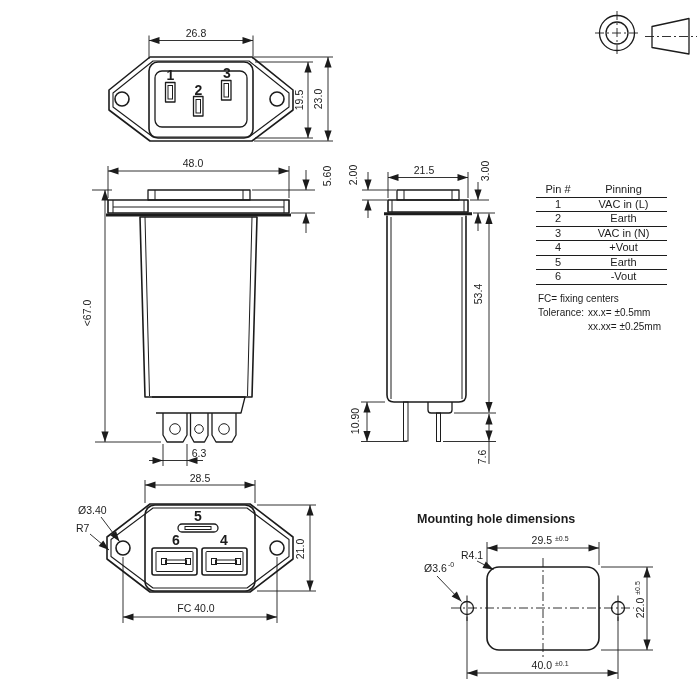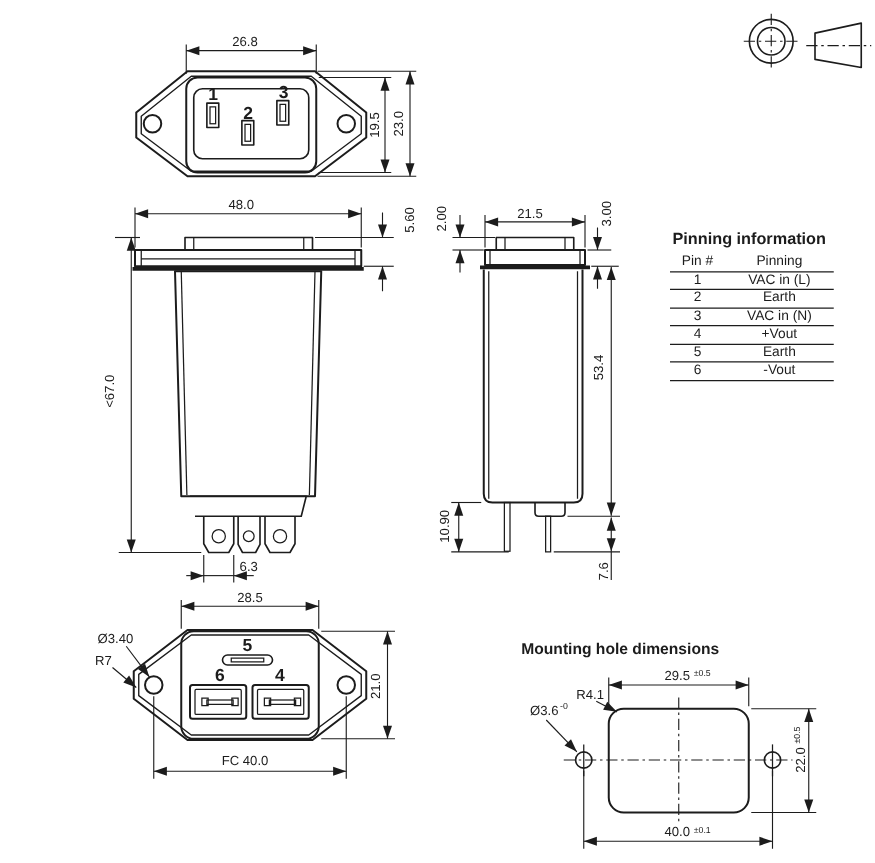--- a/index.html
+++ b/index.html
@@ -289,21 +289,20 @@
       <line class="dl" x1="467" y1="616.5" x2="467" y2="679"></line>
       <line class="dl" x1="618" y1="616.5" x2="618" y2="679"></line>
       <line class="da" x1="467" y1="673" x2="618" y2="673"></line>
       <text class="dim" x="552" y="669" text-anchor="end">40.0</text>
       <text class="sup" x="555" y="666" text-anchor="start">±0.1</text>
     </g>
   </g>
 </svg>
 
   <div class="pin-table">
-    <div class="title">Pinning information</div>
     <table>
       <thead>
         <tr>
           <th class="c1">Pin #</th>
           <th>Pinning</th>
         </tr>
       </thead>
       <tbody>
         <tr>
           <td>1</td>
@@ -324,15 +323,26 @@
         <tr>
           <td>5</td>
           <td>Earth</td>
         </tr>
         <tr>
           <td>6</td>
           <td>-Vout</td>
         </tr>
       </tbody>
     </table>
+    <div class="notes">
+      <div>FC= fixing centers</div>
+      <div class="row">
+        <span class="lab">Tolerance:</span>
+        <span>xx.x= ±0.5mm</span>
+      </div>
+      <div class="row">
+        <span class="lab"></span>
+        <span>xx.xx= ±0.25mm</span>
+      </div>
+    </div>
   </div>
 
 </div>
 
 </body></html>

